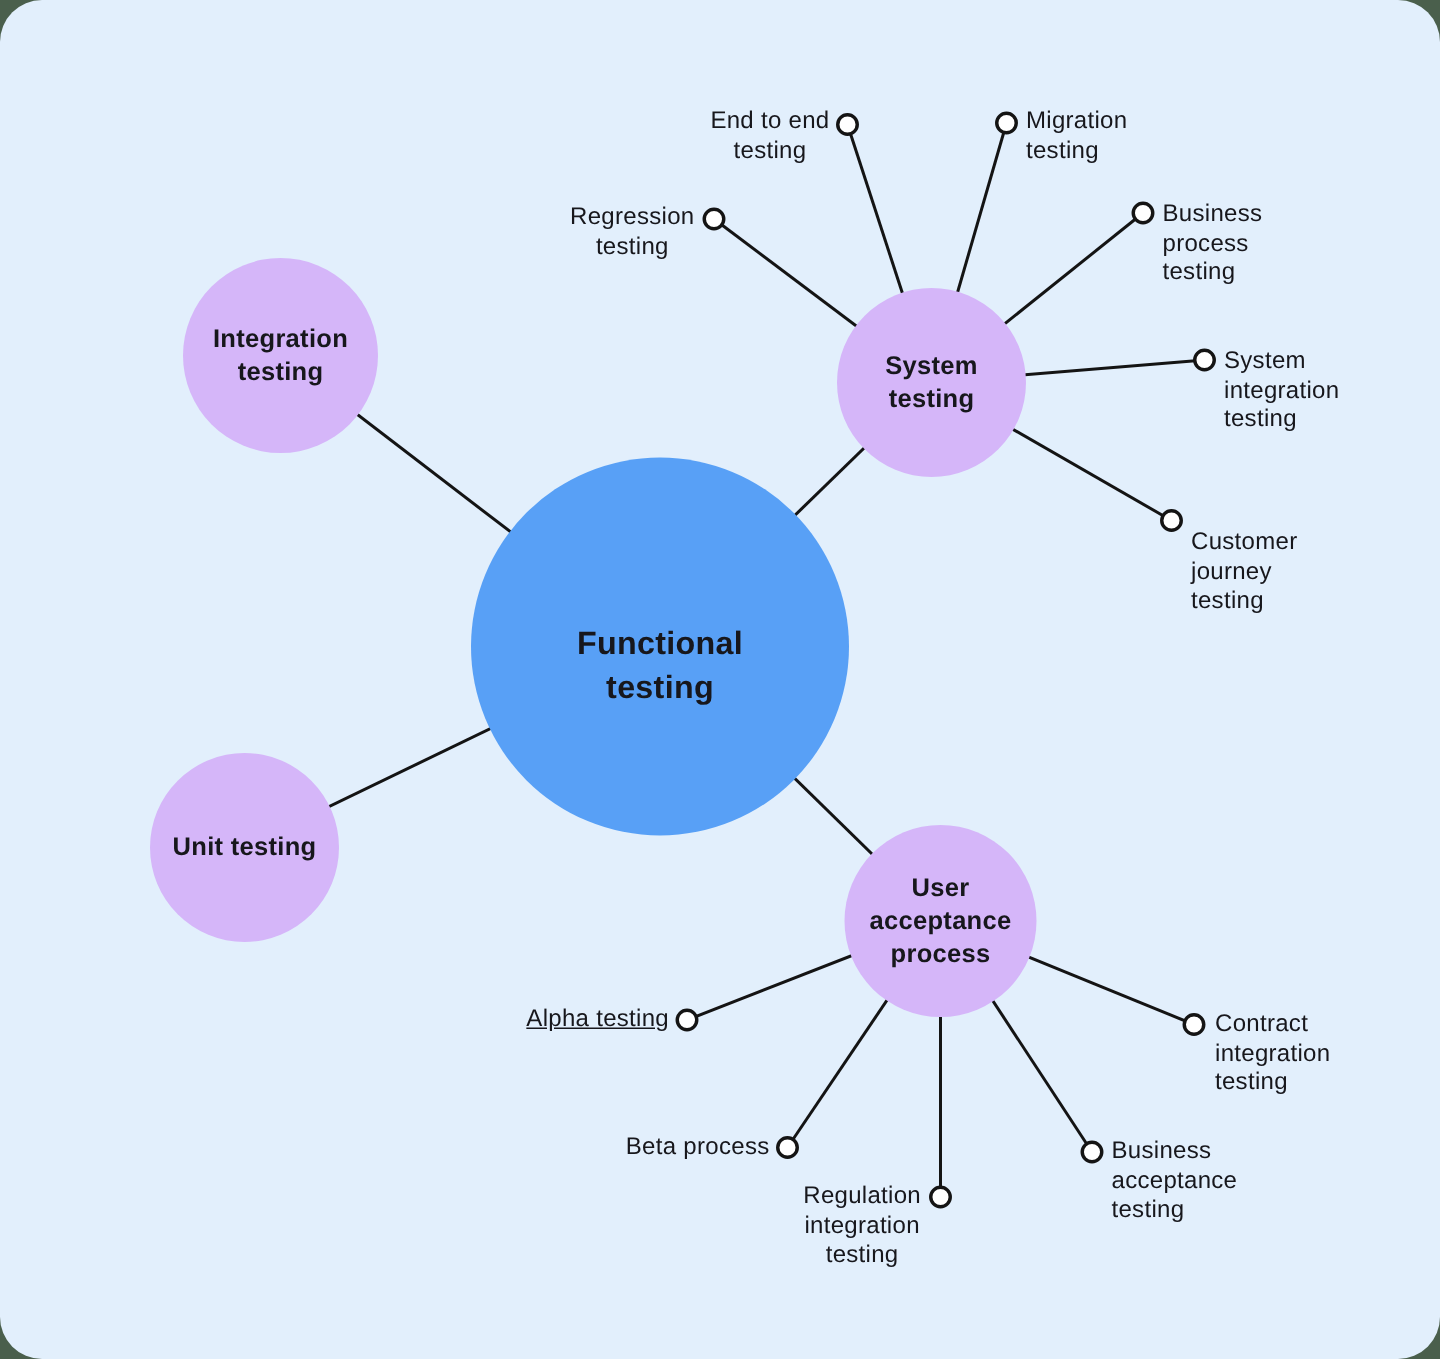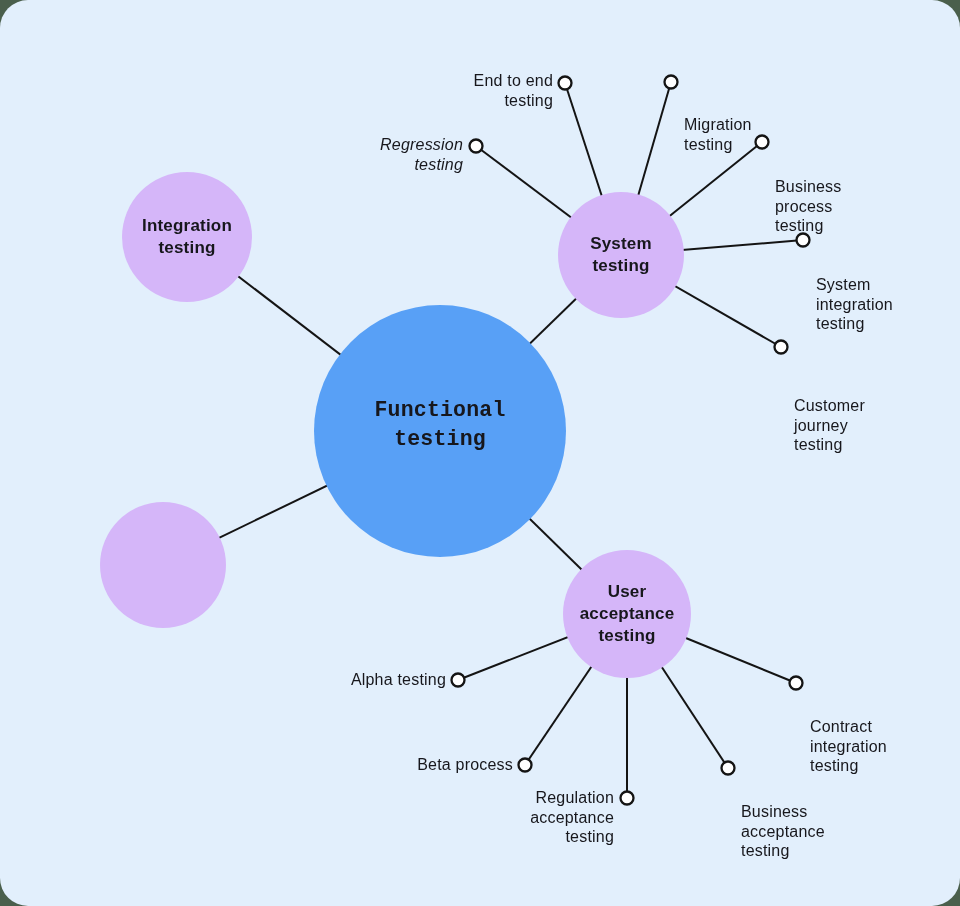--- a/index.html
+++ b/index.html
@@ -42,22 +42,22 @@
   .node-label.root {
     font-size: 21.5px;
     font-weight: 700;
     line-height: 1.35;
   }
   .leaf-label {
     font-size: 16px;
     font-weight: 500;
     line-height: 19.5px;
   }
-  .align-right { text-align: right; }
-  .align-left  { text-align: left; margin-top: 44px; }
+  .align-right { text-align: center; }
+  .align-left  { text-align: left; }
 </style>
 </head>
 <body>
 
 <div class="canvas">
 
   <svg class="mindmap" width="960" height="906" viewBox="0 0 960 906">
     <g stroke="#141414" stroke-width="2">
 
       <line x1="440" y1="431" x2="187" y2="237"></line>
@@ -94,50 +94,51 @@
       <circle cx="803" cy="240" r="6.5"></circle>
       <circle cx="781" cy="347" r="6.5"></circle>
       <circle cx="458" cy="680" r="6.5"></circle>
       <circle cx="525" cy="765" r="6.5"></circle>
       <circle cx="627" cy="798" r="6.5"></circle>
       <circle cx="728" cy="768" r="6.5"></circle>
       <circle cx="796" cy="683" r="6.5"></circle>
     </g>
   </svg>
 
-  <div class="node-label root" style="left:320px; top:325px; width:240px; height:200px;font-family:Liberation Mono, monospace;">Functional
+  <div class="node-label root" style="left:320px; top:344px; width:240px; height:200px;">Functional
 testing</div>
   <div class="node-label" style="left:97px; top:187px; width:180px; height:100px;">Integration
 testing</div>
   <div class="node-label" style="left:541px; top:205px; width:160px; height:100px;">System
 testing</div>
+  <div class="node-label" style="left:73px; top:515px; width:180px; height:100px;">Unit testing</div>
   <div class="node-label" style="left:537px; top:554px; width:180px; height:120px;">User
 acceptance
-testing</div>
+process</div>
 
-  <div class="leaf-label align-right" style="right:497px; top:135px;font-style:italic;">Regression
+  <div class="leaf-label align-right" style="right:497px; top:135px;">Regression
 testing</div>
   <div class="leaf-label align-right" style="right:407px; top:71px;">End to end
 testing</div>
   <div class="leaf-label align-left" style="left:684px; top:71px;">Migration
 testing</div>
   <div class="leaf-label align-left" style="left:775px; top:133px;">Business
 process
 testing</div>
   <div class="leaf-label align-left" style="left:816px; top:231px;">System
 integration
 testing</div>
   <div class="leaf-label align-left" style="left:794px; top:352px;">Customer
 journey
 testing</div>
 
-  <div class="leaf-label align-right" style="right:514px; top:670px;">Alpha testing</div>
+  <div class="leaf-label align-right" style="right:514px; top:670px;text-decoration:underline;">Alpha testing</div>
   <div class="leaf-label align-right" style="right:447px; top:755px;">Beta process</div>
   <div class="leaf-label align-right" style="right:346px; top:788px;">Regulation
-acceptance
+integration
 testing</div>
   <div class="leaf-label align-left" style="left:741px; top:758px;">Business
 acceptance
 testing</div>
   <div class="leaf-label align-left" style="left:810px; top:673px;">Contract
 integration
 testing</div>
 
 </div>
 

